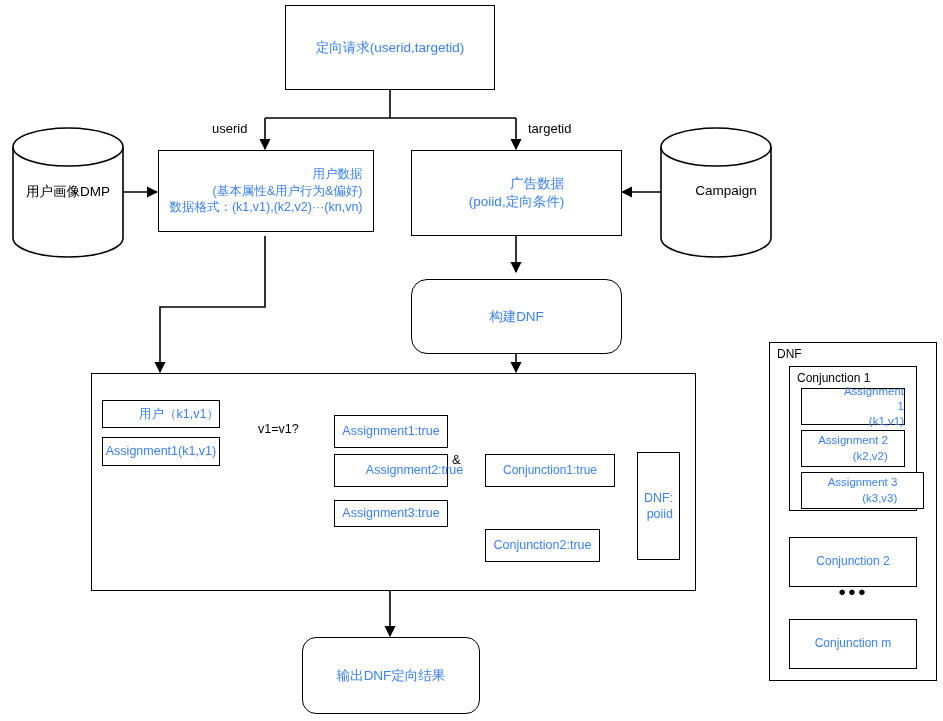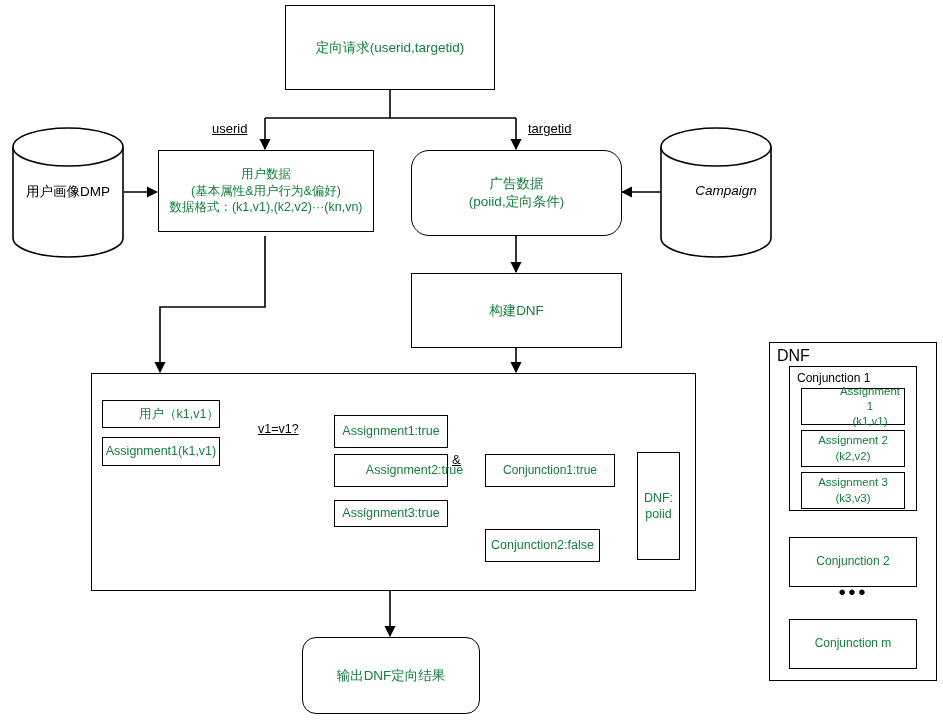--- a/index.html
+++ b/index.html
@@ -28,31 +28,30 @@
     pointer-events: none;
   }
   .node {
     position: absolute;
     box-sizing: border-box;
     border: 1.6px solid #000000;
     background: #ffffff;
     display: flex;
     align-items: center;
     justify-content: center;
-    text-align: center;
+    text-align: right;
     line-height: 1.32;
     white-space: pre-line;
-    color: #15803d;
+    color: #3b82f6;
   }
   .node.rounded { border-radius: 14px; }
   .lbl {
     position: absolute;
     color: #000000;
     white-space: nowrap;
-    text-decoration: underline;
   }
   .cyl {
     position: absolute;
   }
   .cyl svg { display: block; overflow: visible; }
   .cyl-label {
     position: absolute;
     left: 0;
     width: 100%;
     text-align: center;
@@ -131,73 +130,73 @@
   <div class="node" style="left:285px; top:5px; width:210px; height:85px; font-size:13.5px;">定向请求(userid,targetid)</div>
 
   <div class="cyl" style="left:12px; top:127px; width:112px; height:131px;">
     <svg width="112" height="131" viewBox="0 0 112 131">
       <path d="M 1 20 L 1 111 A 55 19 0 0 0 111 111 L 111 20" fill="#ffffff" stroke="#000000" stroke-width="1.6"></path>
       <ellipse cx="56" cy="20" rx="55" ry="19" fill="#ffffff" stroke="#000000" stroke-width="1.6"></ellipse>
     </svg>
     <div class="cyl-label" style="top:56px; font-size:13.5px;">用户画像DMP</div>
   </div>
 
-  <div class="cyl" style="left:660px; top:127px; width:132px; height:131px;font-style:italic;">
+  <div class="cyl" style="left:660px; top:127px; width:132px; height:131px;">
     <svg width="112" height="131" viewBox="0 0 112 131">
       <path d="M 1 20 L 1 111 A 55 19 0 0 0 111 111 L 111 20" fill="#ffffff" stroke="#000000" stroke-width="1.6"></path>
       <ellipse cx="56" cy="20" rx="55" ry="19" fill="#ffffff" stroke="#000000" stroke-width="1.6"></ellipse>
     </svg>
     <div class="cyl-label" style="top:56px; font-size:13.5px;">Campaign</div>
   </div>
 
   <div class="node" style="left:158px; top:150px; width:216px; height:82px; font-size:12.5px;">用户数据
 (基本属性&amp;用户行为&amp;偏好)
 数据格式：(k1,v1),(k2,v2)···(kn,vn)</div>
 
-  <div class="node" style="left:411px; top:150px; width:211px; height:86px; font-size:13.5px;border-radius:18px;">广告数据
+  <div class="node" style="left:411px; top:150px; width:211px; height:86px; font-size:13.5px;">广告数据
 (poiid,定向条件)</div>
 
-  <div class="node" style="left:411px; top:273px; width:211px; height:75px; font-size:13.5px;">构建DNF</div>
+  <div class="node" style="left:411px; top:279px; width:211px; height:75px; font-size:13.5px;border-radius:16px;">构建DNF</div>
 
   <div class="node" style="left:91px; top:373px; width:605px; height:218px; display:block;"></div>
 
   <div class="node" style="left:102px; top:400px; width:118px; height:28px; font-size:12.5px;padding-left:36px;">用户（k1,v1）</div>
 
   <div class="node" style="left:102px; top:437px; width:118px; height:29px; font-size:12.5px;">Assignment1(k1,v1)</div>
 
   <div class="lbl" style="left:258px; top:422px; font-size:12.5px;">v1=v1?</div>
 
   <div class="node" style="left:334px; top:415px; width:114px; height:33px; font-size:12.5px;">Assignment1:true</div>
 
   <div class="node" style="left:334px; top:454px; width:114px; height:33px; font-size:12.5px;padding-left:47px;">Assignment2:true</div>
 
   <div class="node" style="left:334px; top:500px; width:114px; height:27px; font-size:12.5px;">Assignment3:true</div>
 
   <div class="lbl" style="left:452px; top:452px; font-size:13px;">&amp;</div>
 
   <div class="node" style="left:485px; top:454px; width:130px; height:33px; font-size:12px;">Conjunction1:true</div>
 
-  <div class="node" style="left:485px; top:529px; width:115px; height:33px; font-size:12.5px;">Conjunction2:false</div>
+  <div class="node" style="left:485px; top:529px; width:115px; height:33px; font-size:12.5px;">Conjunction2:true</div>
 
   <div class="node" style="left:637px; top:452px; width:43px; height:108px; font-size:12.5px;">DNF:
 poiid</div>
 
   <div class="node rounded" style="left:302px; top:637px; width:178px; height:77px; font-size:13.5px;">输出DNF定向结果</div>
 
   <div class="node" style="left:769px; top:342px; width:168px; height:339px; display:block;"></div>
-  <div class="panel-title" style="left:777px; top:347px; font-size:16px;">DNF</div>
+  <div class="panel-title" style="left:777px; top:347px; font-size:12px;">DNF</div>
 
   <div class="node" style="left:789px; top:366px; width:128px; height:145px; display:block;"></div>
   <div class="panel-title" style="left:797px; top:371px; font-size:12px;">Conjunction 1</div>
 
   <div class="node" style="left:801px; top:388px; width:104px; height:37px; font-size:11.5px;padding-left:34px;">Assignment 1
 (k1,v1)</div>
   <div class="node" style="left:801px; top:430px; width:104px; height:37px; font-size:11.5px;">Assignment 2
 (k2,v2)</div>
-  <div class="node" style="left:801px; top:472px; width:104px; height:37px; font-size:11.5px;">Assignment 3
+  <div class="node" style="left:801px; top:472px; width:123px; height:37px; font-size:11.5px;">Assignment 3
 (k3,v3)</div>
 
   <div class="node" style="left:789px; top:537px; width:128px; height:50px; font-size:12px;">Conjunction 2</div>
 
   <div class="dots" style="left:789px; top:584px; width:128px; font-size:13px;">●●●</div>
 
   <div class="node" style="left:789px; top:619px; width:128px; height:50px; font-size:12px;">Conjunction m</div>
 
 </div>
 

